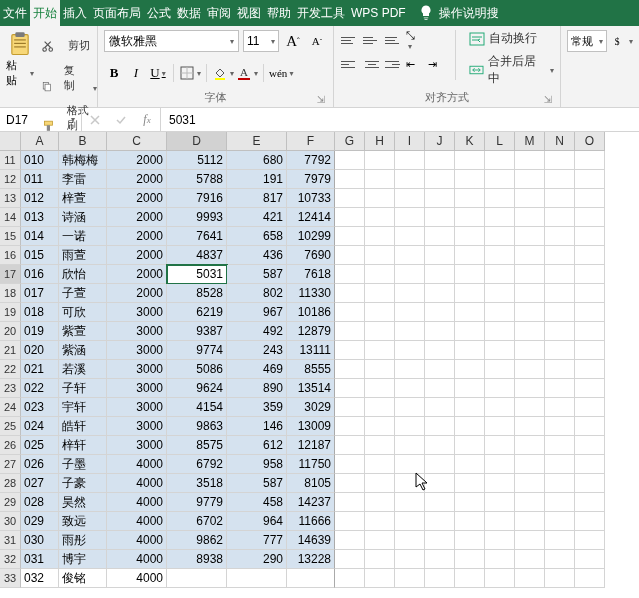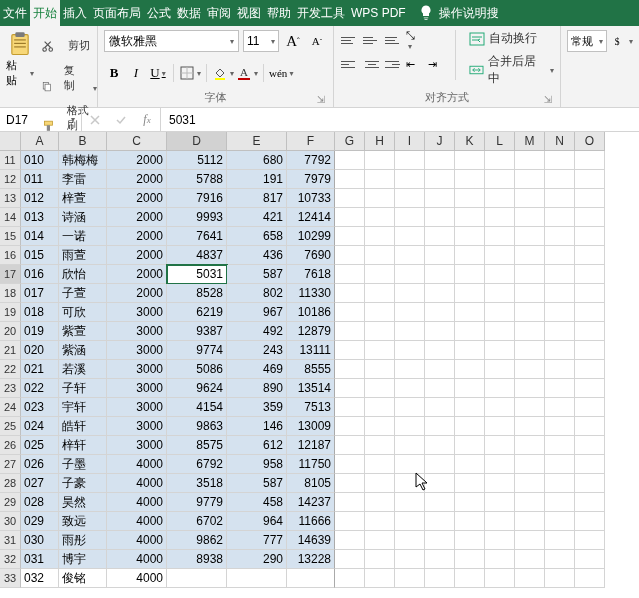--- a/index.html
+++ b/index.html
@@ -575,21 +575,21 @@
         <div class="cell sm"></div>
         <div class="cell sm"></div>
         <div class="cell sm"></div>
       </div>
       <div class="row">
         <div class="cell cA sel-blue">023</div>
         <div class="cell cB sel-blue">宇轩</div>
         <div class="cell cC num sel-blue">3000</div>
         <div class="cell cD num sel-blue">4154</div>
         <div class="cell cE num sel-blue">359</div>
-        <div class="cell cF num sel-blue vsep-lastcol">7513</div>
+        <div class="cell cF num sel-blue vsep-lastcol">3029</div>
         <div class="cell sm"></div>
         <div class="cell sm"></div>
         <div class="cell sm"></div>
         <div class="cell sm"></div>
         <div class="cell sm"></div>
         <div class="cell sm"></div>
         <div class="cell sm"></div>
         <div class="cell sm"></div>
         <div class="cell sm"></div>
       </div>

